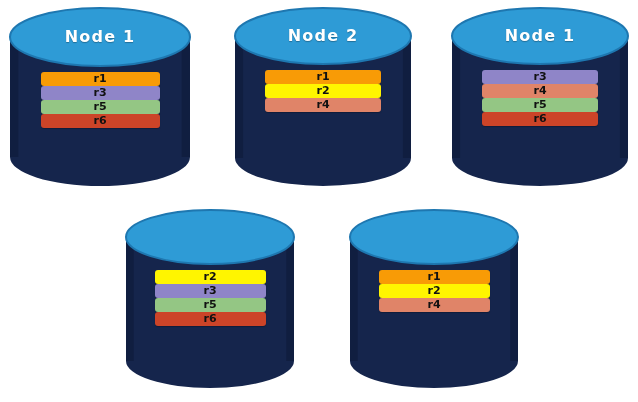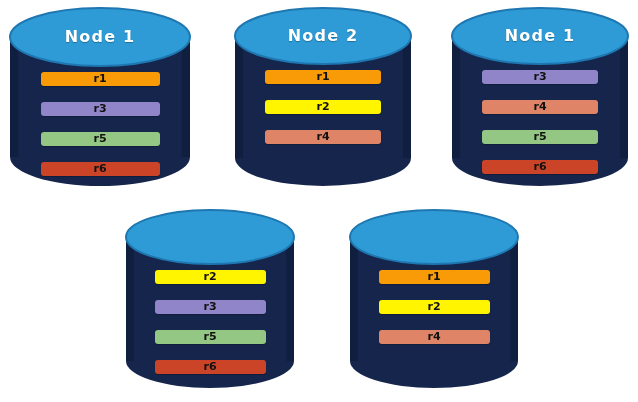--- a/index.html
+++ b/index.html
@@ -54,21 +54,21 @@
   }
   .bar {
     box-sizing: border-box;
     height: 14px;
     border-radius: 3px;
     color: #111111;
     font-weight: bold;
     font-size: 11px;
     line-height: 14px;
     text-align: center;
-    margin-bottom: 16px;
+    margin-bottom: 0;
     box-shadow: 0 1px 1px rgba(0,0,0,0.25);
   }
   .bar:last-child {
     margin-bottom: 0;
   }
 </style>
 </head>
 <body>
 
 <div id="diagram" style="background: rgb(255, 255, 255);">

